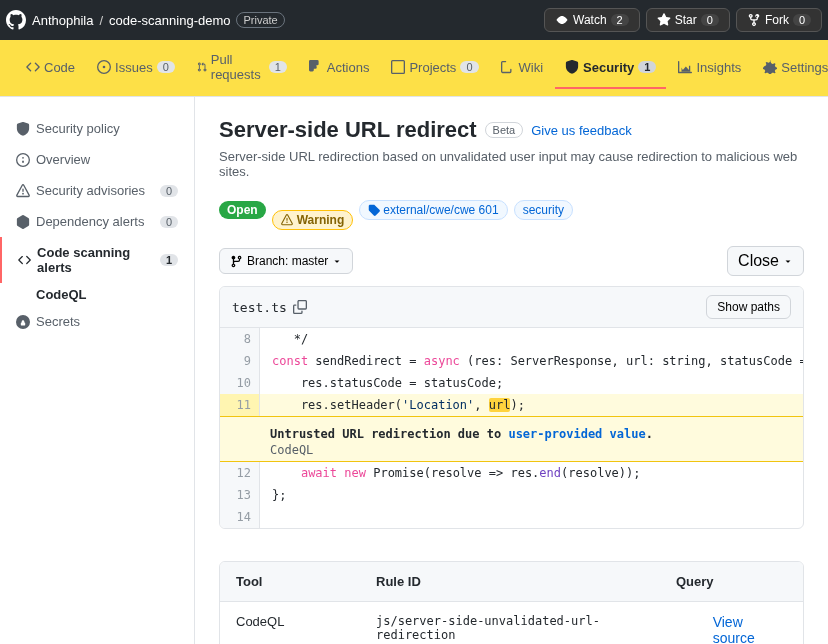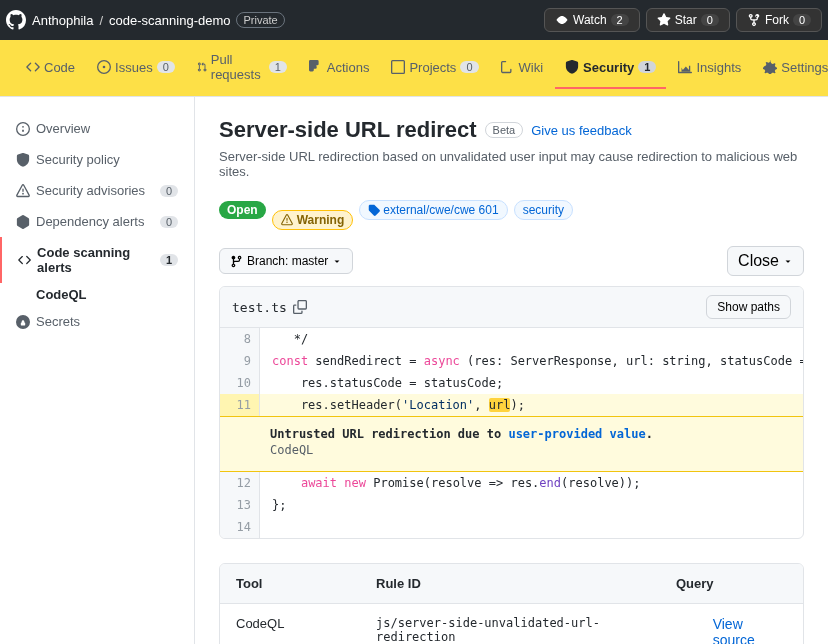--- a/index.html
+++ b/index.html
@@ -51,21 +51,21 @@
     .label-warning { background: #fff3cd; color: #856404; border: 1px solid #ffc107; margin-top: 21px; }
     .label-tag { background: #f1f8ff; color: #0366d6; border: 1px solid #c8e1ff; font-weight: 400; border-radius: 12px; padding: 2px 8px; font-size: 12px; display: inline-flex; align-items: center; gap: 3px; }
     .label-security { background: #f1f8ff; color: #0366d6; border: 1px solid #c8e1ff; font-weight: 400; border-radius: 12px; padding: 2px 8px; font-size: 12px; }
 
     
     .branch-row { display: flex; align-items: center; justify-content: space-between; margin-bottom: 10px; }
     .branch-btn { display: flex; align-items: center; gap: 4px; padding: 5px 10px; border: 1px solid #d1d5da; border-radius: 6px; background: #f6f8fa; font-size: 12px; cursor: pointer; }
     .close-btn { display: flex; align-items: center; gap: 4px; padding: 5px 10px; border: 1px solid #d1d5da; border-radius: 6px; background: #f6f8fa; font-size: 16px; cursor: pointer; }
 
     
-    .code-block { border: 1px solid #e1e4e8; border-radius: 6px; margin-bottom: 24px; overflow: hidden; font-family: 'SFMono-Regular', Consolas, monospace; font-size: 12px; }
+    .code-block { border: 1px solid #e1e4e8; border-radius: 6px; margin-bottom: 32px; overflow: hidden; font-family: 'SFMono-Regular', Consolas, monospace; font-size: 12px; }
     .code-block-header { display: flex; align-items: center; justify-content: space-between; padding: 8px 12px; background: #f6f8fa; border-bottom: 1px solid #e1e4e8; }
     .file-name { font-size: 13px; color: #24292e; display: flex; align-items: center; gap: 6px; }
     .show-paths-btn { padding: 4px 10px; border: 1px solid #d1d5da; border-radius: 6px; background: #f6f8fa; font-size: 12px; cursor: pointer; }
     .code-line { display: flex; align-items: stretch; }
     .code-line-num { width: 40px; text-align: right; padding: 1px 8px; color: #959da5; background: #f6f8fa; border-right: 1px solid #e1e4e8; user-select: none; flex-shrink: 0; line-height: 20px; }
     .code-line-content { padding: 1px 12px; flex: 1; line-height: 20px; white-space: pre; }
     .code-line.highlighted { background: #fffbdd; }
     .code-line.highlighted .code-line-num { background: #fff5b1; }
     .code-kw { color: #ec4899; text-align: right; }
     .code-str { color: #032f62; }
@@ -190,31 +190,31 @@
     <span>Settings</span>
   </a>
 </div>
 
 <div class="layout">
 
   <div class="sidebar">
     <div class="sidebar-item">
       <div class="sidebar-item-left">
         <svg width="14" height="14" viewBox="0 0 16 16" fill="#586069">
+            <path d="M7.467.133a1.748 1.748 0 011.066 0l5.25 1.68A1.75 1.75 0 0115 3.48V7c0 1.566-.32 3.182-1.303 4.682-.983 1.498-2.585 2.813-5.032 3.855a1.7 1.7 0 01-1.33 0c-2.447-1.042-4.049-2.357-5.032-3.855C1.32 10.182 1 8.566 1 7V3.48a1.75 1.75 0 011.217-1.667l5.25-1.68z"></path>
+          </svg>
+        <span>Security policy</span>
+      </div>
+    </div>
+    <div class="sidebar-item">
+      <div class="sidebar-item-left">
+        <svg width="14" height="14" viewBox="0 0 16 16" fill="#586069">
             <path d="M8 0a8 8 0 100 16A8 8 0 008 0zm0 1.5a6.5 6.5 0 110 13 6.5 6.5 0 010-13zm0 3a1 1 0 100 2 1 1 0 000-2zm-1 4.25v2.5h2v-2.5H7z"></path>
           </svg>
         <span>Overview</span>
-      </div>
-    </div>
-    <div class="sidebar-item">
-      <div class="sidebar-item-left">
-        <svg width="14" height="14" viewBox="0 0 16 16" fill="#586069">
-            <path d="M7.467.133a1.748 1.748 0 011.066 0l5.25 1.68A1.75 1.75 0 0115 3.48V7c0 1.566-.32 3.182-1.303 4.682-.983 1.498-2.585 2.813-5.032 3.855a1.7 1.7 0 01-1.33 0c-2.447-1.042-4.049-2.357-5.032-3.855C1.32 10.182 1 8.566 1 7V3.48a1.75 1.75 0 011.217-1.667l5.25-1.68z"></path>
-          </svg>
-        <span>Security policy</span>
       </div>
     </div>
     <div class="sidebar-item">
       <div class="sidebar-item-left">
         <svg width="14" height="14" viewBox="0 0 16 16" fill="#586069">
             <path d="M8.22 1.754a.25.25 0 00-.44 0L1.698 13.132a.25.25 0 00.22.368h12.164a.25.25 0 00.22-.368L8.22 1.754zm-1.763-.707c.659-1.234 2.427-1.234 3.086 0l6.082 11.378A1.75 1.75 0 0114.082 15H1.918a1.75 1.75 0 01-1.543-2.575L6.457 1.047z"></path>
             <path d="M9 11a1 1 0 11-2 0 1 1 0 012 0zm-.25-5.25a.75.75 0 00-1.5 0v2.5a.75.75 0 001.5 0v-2.5z"></path>
           </svg>
         <span>Security advisories</span>
       </div>
@@ -323,21 +323,21 @@
       <div class="code-line">
         <span class="code-line-num">10</span>
         <span class="code-line-content">    res.statusCode = statusCode;</span>
       </div>
 
       <div class="code-line highlighted">
         <span class="code-line-num">11</span>
         <span class="code-line-content">    res.setHeader(<span class="code-str">'Location'</span>, <span class="code-hl">url</span>);</span>
       </div>
 
-      <div style="background:#fffbdd; border-top:1px solid #f1c40f; border-bottom:1px solid #f1c40f; padding:10px 10px 14px 50px;">
+      <div style="background:#fffbdd; border-top:1px solid #f1c40f; border-bottom:1px solid #f1c40f; padding:10px 10px 4px 50px;">
         <div class="warning-box-title">Untrusted URL redirection due to <a style="color:#0366d6;text-decoration:none;">user-provided value</a>.</div>
         <div class="warning-box-sub">CodeQL</div>
       </div>
 
       <div class="code-line">
         <span class="code-line-num">12</span>
         <span class="code-line-content">    <span class="code-kw">await</span> <span class="code-kw">new</span> Promise(resolve =&gt; res.<span class="code-fn">end</span>(resolve));</span>
       </div>
 
       <div class="code-line">

